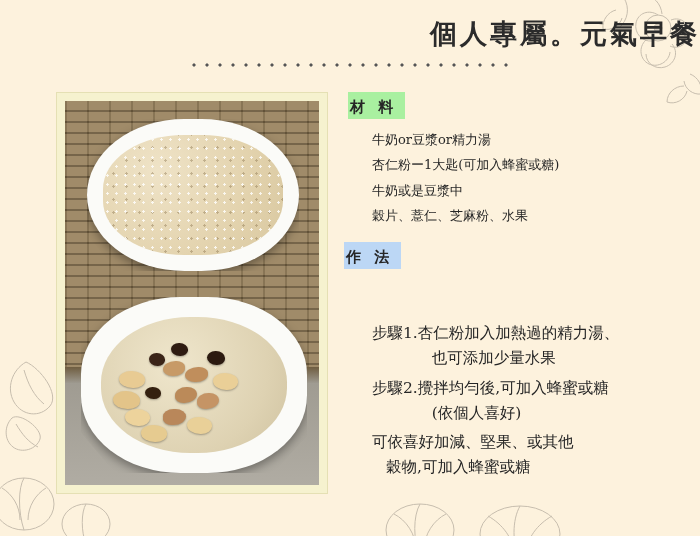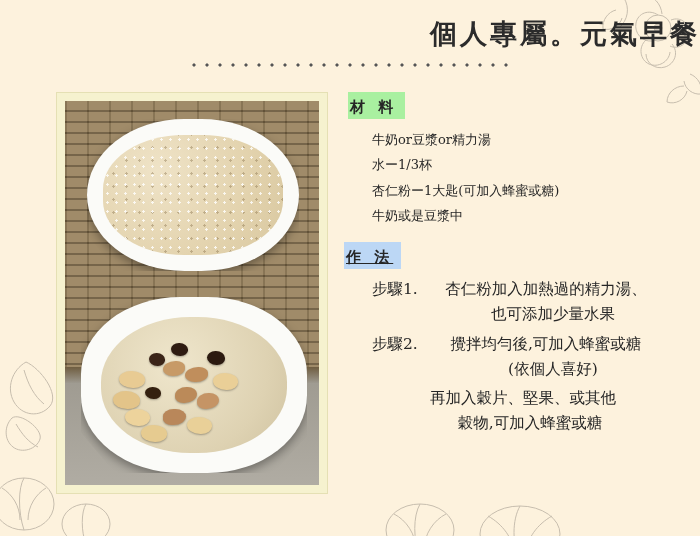--- a/index.html
+++ b/index.html
@@ -134,37 +134,37 @@
   }
   .sec-head {
     display: inline-block;
     font-size: 15px;
     font-weight: 700;
     letter-spacing: 4px;
     padding: 6px 8px 2px 2px;
     margin-bottom: 8px;
   }
   .hl-green { background: #a9f0a0; }
-  .hl-blue  { background: #bcd7f5; text-decoration: underline; }
+  .hl-blue  { background: #bcd7f5; }
   .sec-head.ing { margin-left: 4px; }
   .ing-list { list-style: none; margin: 0 0 14px 0; padding: 0 0 0 28px; }
   .ing-list li {
     font-size: 13px;
     line-height: 1.95;
     white-space: nowrap;
   }
-  .steps { padding: 0 0 0 28px; }
+  .steps { padding: 0 0 0 28px; margin-top: 44px; }
   .step {
     display: flex;
     font-size: 15.5px;
     line-height: 1.62;
     margin-bottom: 4px;
   }
   .step-label { flex: 0 0 auto; white-space: nowrap; }
-  .step-body { flex: 1 1 auto; text-align: center; }
+  .step-body { flex: 1 1 auto; }
   .step-body div:nth-child(2) { padding-left: 14px; }
   .sec-2 { margin-top: 2px; }
 </style>
 </head>
 <body>
 
 <svg class="deco deco-tr" width="120" height="130" viewBox="0 0 120 130">
   <g fill="none" stroke="#9a9287" stroke-width="1">
     <circle cx="72" cy="38" r="13"></circle>
     <path d="M72 25c-9-6-20-2-22 8s6 19 16 18"></path>
@@ -249,23 +249,23 @@
     </div>
   </div>
 </div>
 
 <div class="recipe">
 
   <div class="sec-head hl-green ing">材 料</div>
 
   <ul class="ing-list">
     <li>牛奶or豆漿or精力湯</li>
-    <li>水ー1/3杯</li>
     <li>杏仁粉ー1大匙(可加入蜂蜜或糖)</li>
     <li>牛奶或是豆漿中</li>
+    <li>穀片、薏仁、芝麻粉、水果</li>
   </ul>
 
   <div class="sec-2">
     <div class="sec-head hl-blue">作 法</div>
   </div>
 
   <div class="steps">
     <div class="step">
       <div class="step-label">步驟1.</div>
       <div class="step-body">
@@ -275,18 +275,18 @@
     </div>
     <div class="step">
       <div class="step-label">步驟2.</div>
       <div class="step-body">
         <div>攪拌均勻後,可加入蜂蜜或糖</div>
         <div>(依個人喜好)</div>
       </div>
     </div>
     <div class="step">
       <div class="step-body">
-        <div>再加入穀片、堅果、或其他</div>
+        <div>可依喜好加減、堅果、或其他</div>
         <div>穀物,可加入蜂蜜或糖</div>
       </div>
     </div>
   </div>
 </div>
 
 </body></html>

